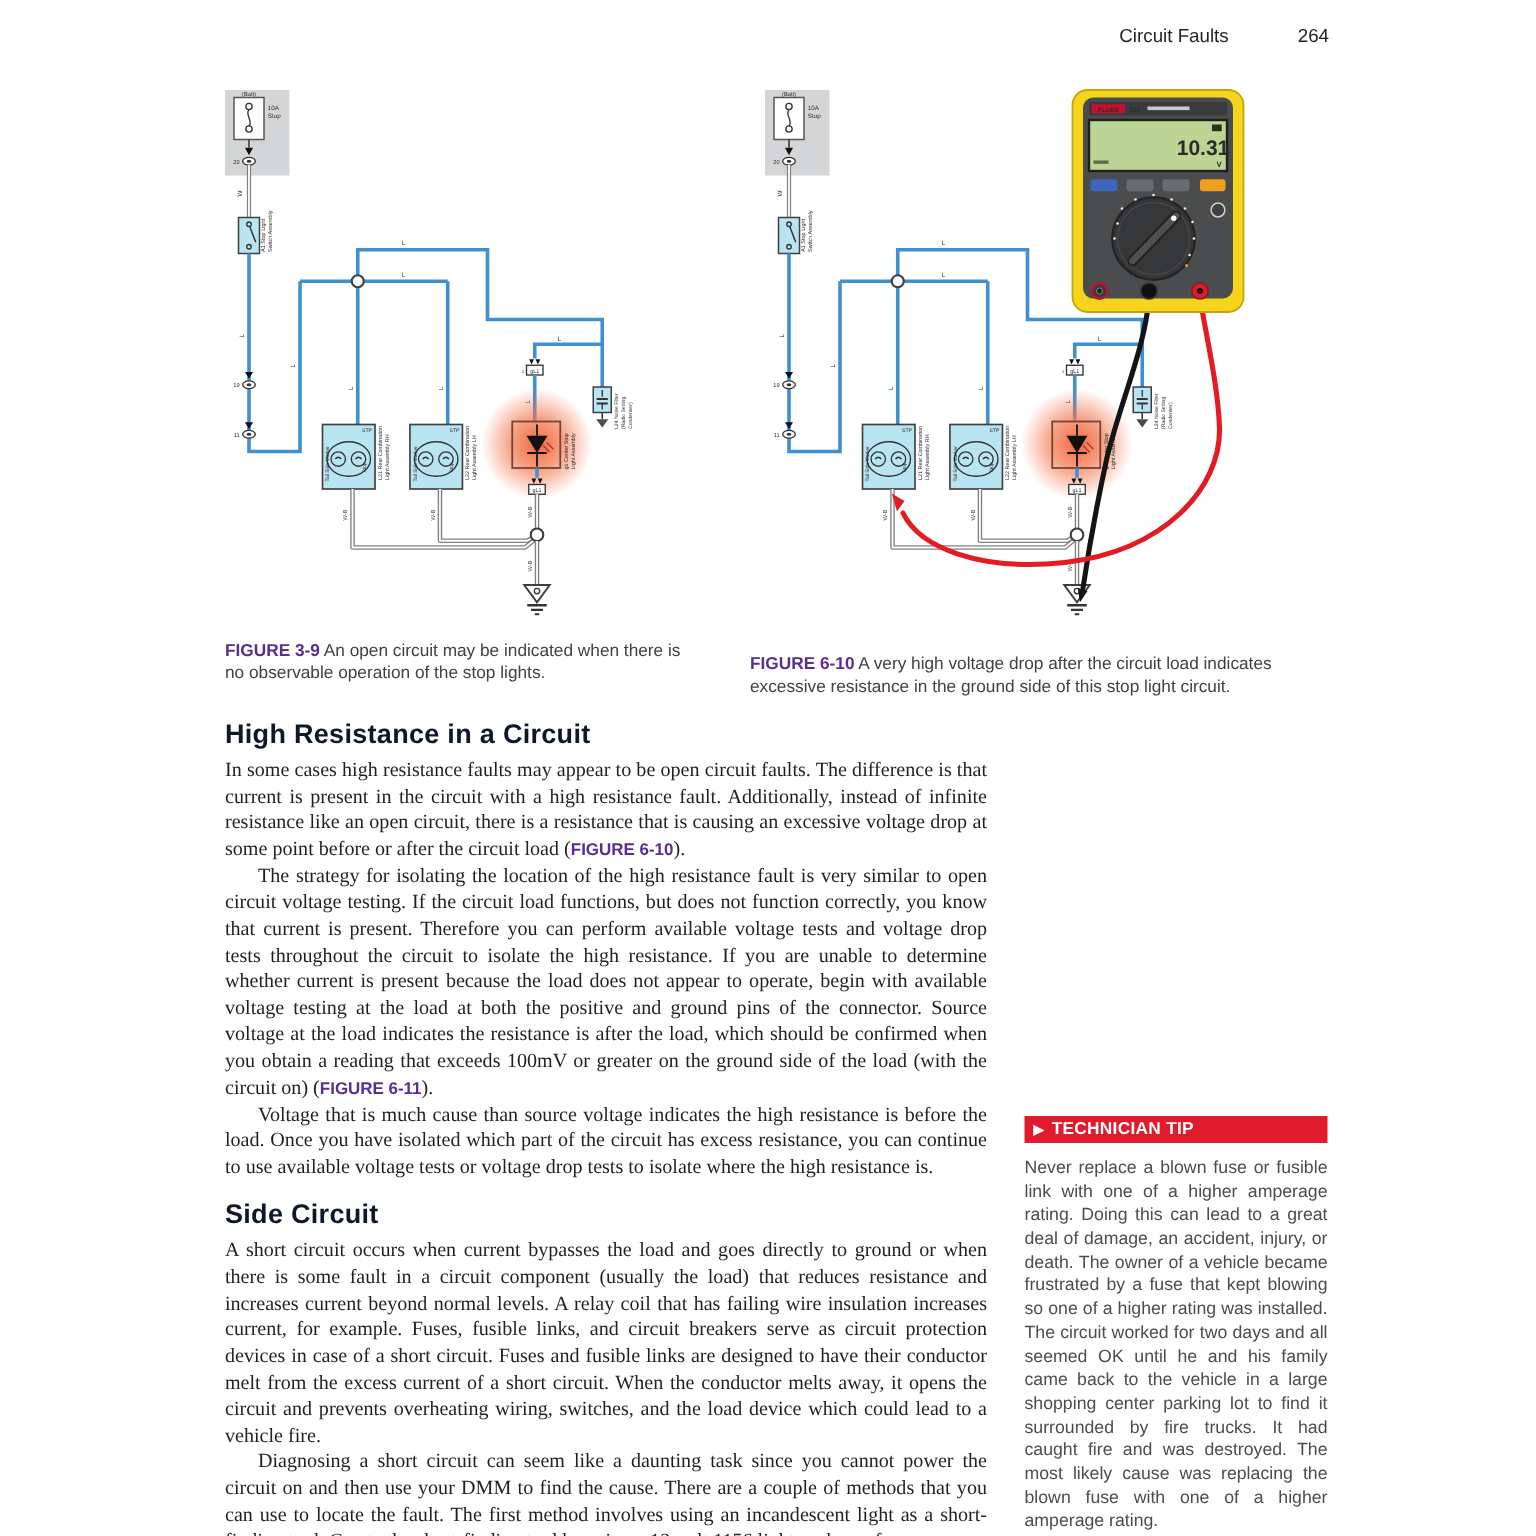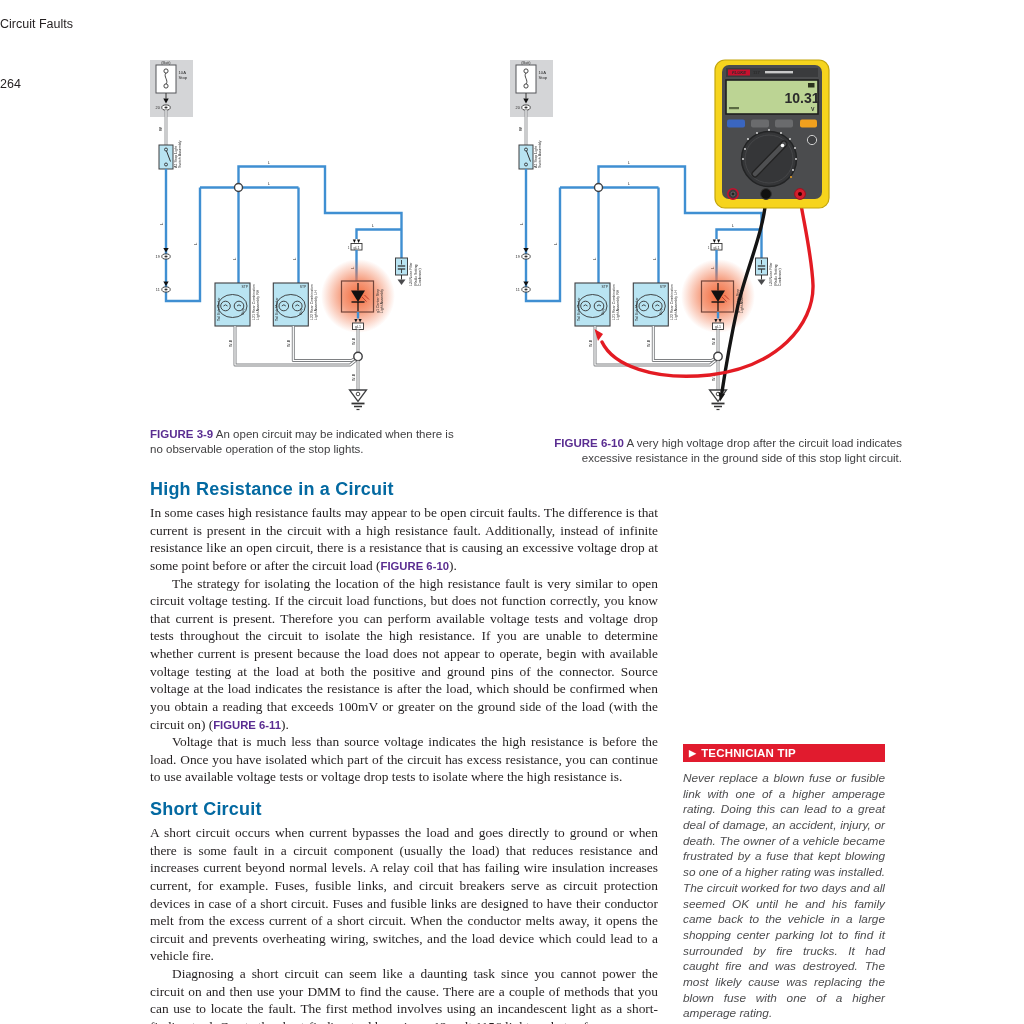--- a/index.html
+++ b/index.html
@@ -1,34 +1,34 @@
 <!DOCTYPE html>
 <html><head>
 <meta charset="utf-8">
 <style>
   html,body{margin:0;padding:0;background:#ffffff;}
   body{width:1024px;height:1024px;position:relative;font-family:"Liberation Sans",sans-serif;color:#231f20;overflow:hidden;}
 
-  .page-header{position:absolute;top:17px;left:0;width:886px;display:flex;justify-content:flex-end;gap:46px;font-size:12.5px;color:#231f20;flex-direction:column;}
+  .page-header{position:absolute;top:17px;left:0;width:886px;display:flex;justify-content:flex-end;gap:46px;font-size:12.5px;color:#231f20;}
 
   .fig{position:absolute;text-decoration:underline;}
   .caption{position:absolute;font-size:11.5px;line-height:1.3;color:#414042;}
   .figlabel{color:#5A2D91;font-weight:bold;}
 
   .main-col{position:absolute;left:150px;top:479px;width:508px;}
-  h2.sect{font-family:"Liberation Sans",sans-serif;font-weight:bold;font-size:18px;color:#0369a1;margin:0 0 4px 0;letter-spacing:.2px;}
+  h2.sect{font-family:"Liberation Sans",sans-serif;font-weight:bold;font-size:18px;color:#0f172a;margin:0 0 4px 0;letter-spacing:.2px;}
   h2.sect.second{margin-top:13px;}
   .main-col p{font-family:"Liberation Serif",serif;font-size:13.4px;line-height:1.315;text-align:justify;margin:0;}
   .main-col p.indent{text-indent:22px;}
   .figref{color:#5A2D91;font-weight:bold;font-size:11.3px;font-family:"Liberation Sans",sans-serif;}
 
   .tip{position:absolute;left:683px;top:744px;width:202px;}
   .tip-banner{background:#E11B2E;color:#fff;font-weight:bold;font-size:11.5px;height:18px;display:flex;align-items:center;gap:5px;padding:0 6px;letter-spacing:.2px;}
   .tip-banner .tri{font-size:9px;line-height:1;}
-  .tip-body{margin-top:9px;font-size:11.8px;line-height:1.33;color:#4c4c4e;text-align:justify;font-style:italic;}
+  .tip-body{margin-top:9px;font-size:11.8px;line-height:1.33;color:#4c4c4e;text-align:justify;}
 
   svg text{font-family:"Liberation Sans",sans-serif;fill:#2b2b2b;}
   .fs3{font-size:3px}.fs33{font-size:3.3px}.fs34{font-size:3.4px}.fs36{font-size:3.6px}.fs37{font-size:3.7px}.fs38{font-size:3.8px}.fs42{font-size:4.2px}
   .mid{text-anchor:middle}.end{text-anchor:end}
   .wire-b{stroke:#3F8FD2;stroke-width:2.4;fill:none;}
   .wire-g{stroke:#7e8083;stroke-width:3;fill:none;stroke-linejoin:round;}
   .wire-gi{stroke:#ffffff;stroke-width:1.2;fill:none;stroke-linejoin:round;}
   .thin{stroke:#333;stroke-width:0.9;fill:none;}
 </style>
 </head>
@@ -261,30 +261,30 @@
       <circle cx="295" cy="141" r="5.4" fill="#d41f2c" stroke="#a01020" stroke-width="1"></circle>
       <circle cx="295" cy="141" r="2" fill="#300"></circle>
     </g>
   </g>
 </svg>
 </div>
 
 <div class="caption" style="left:150px;top:427px;width:318px;">
   <span class="figlabel">FIGURE 3-9</span><span> An open circuit may be indicated when there is no observable operation of the stop lights.</span>
 </div>
-<div class="caption" style="left:520px;top:436px;width:382px;text-align:right;">
+<div class="caption" style="left:500px;top:436px;width:382px;">
   <span class="figlabel">FIGURE 6-10</span><span> A very high voltage drop after the circuit load indicates excessive resistance in the ground side of this stop light circuit.</span>
 </div>
 
 <div class="main-col">
   <h2 class="sect">High Resistance in a Circuit</h2>
   <p><span>In some cases high resistance faults may appear to be open circuit faults. The difference is that current is present in the circuit with a high resistance fault. Additionally, instead of infinite resistance like an open circuit, there is a resistance that is causing an excessive voltage drop at some point before or after the circuit load (</span><span class="figref">FIGURE 6-10</span><span>).</span></p>
   <p class="indent"><span>The strategy for isolating the location of the high resistance fault is very similar to open circuit voltage testing. If the circuit load functions, but does not function correctly, you know that current is present. Therefore you can perform available voltage tests and voltage drop tests throughout the circuit to isolate the high resistance. If you are unable to determine whether current is present because the load does not appear to operate, begin with available voltage testing at the load at both the positive and ground pins of the connector. Source voltage at the load indicates the resistance is after the load, which should be confirmed when you obtain a reading that exceeds 100mV or greater on the ground side of the load (with the circuit on) (</span><span class="figref">FIGURE 6-11</span><span>).</span></p>
-  <p class="indent">Voltage that is much less than source voltage indicates the high resistance is before the load. Once you have isolated which part of the circuit has excess resistance, you can continue to use available voltage tests or voltage drop tests to isolate where the high resistance is.</p>
-  <h2 class="sect second">Short Circuit</h2>
+  <p class="indent">Voltage that is much cause than source voltage indicates the high resistance is before the load. Once you have isolated which part of the circuit has excess resistance, you can continue to use available voltage tests or voltage drop tests to isolate where the high resistance is.</p>
+  <h2 class="sect second">Side Circuit</h2>
   <p>A short circuit occurs when current bypasses the load and goes directly to ground or when there is some fault in a circuit component (usually the load) that reduces resistance and increases current beyond normal levels. A relay coil that has failing wire insulation increases current, for example. Fuses, fusible links, and circuit breakers serve as circuit protection devices in case of a short circuit. Fuses and fusible links are designed to have their conductor melt from the excess current of a short circuit. When the conductor melts away, it opens the circuit and prevents overheating wiring, switches, and the load device which could lead to a vehicle fire.</p>
   <p class="indent">Diagnosing a short circuit can seem like a daunting task since you cannot power the circuit on and then use your DMM to find the cause. There are a couple of methods that you can use to locate the fault. The first method involves using an incandescent light as a short-finding tool. Create the short-finding tool by using a 12-volt 1156 light socket, a fuse</p>
 </div>
 
 <div class="tip">
   <div class="tip-banner">
     <span class="tri">▶</span>
     <span>TECHNICIAN TIP</span>
   </div>
   <div class="tip-body">Never replace a blown fuse or fusible link with one of a higher amperage rating. Doing this can lead to a great deal of damage, an accident, injury, or death. The owner of a vehicle became frustrated by a fuse that kept blowing so one of a higher rating was installed. The circuit worked for two days and all seemed OK until he and his family came back to the vehicle in a large shopping center parking lot to find it surrounded by fire trucks. It had caught fire and was destroyed. The most likely cause was replacing the blown fuse with one of a higher amperage rating.</div>

